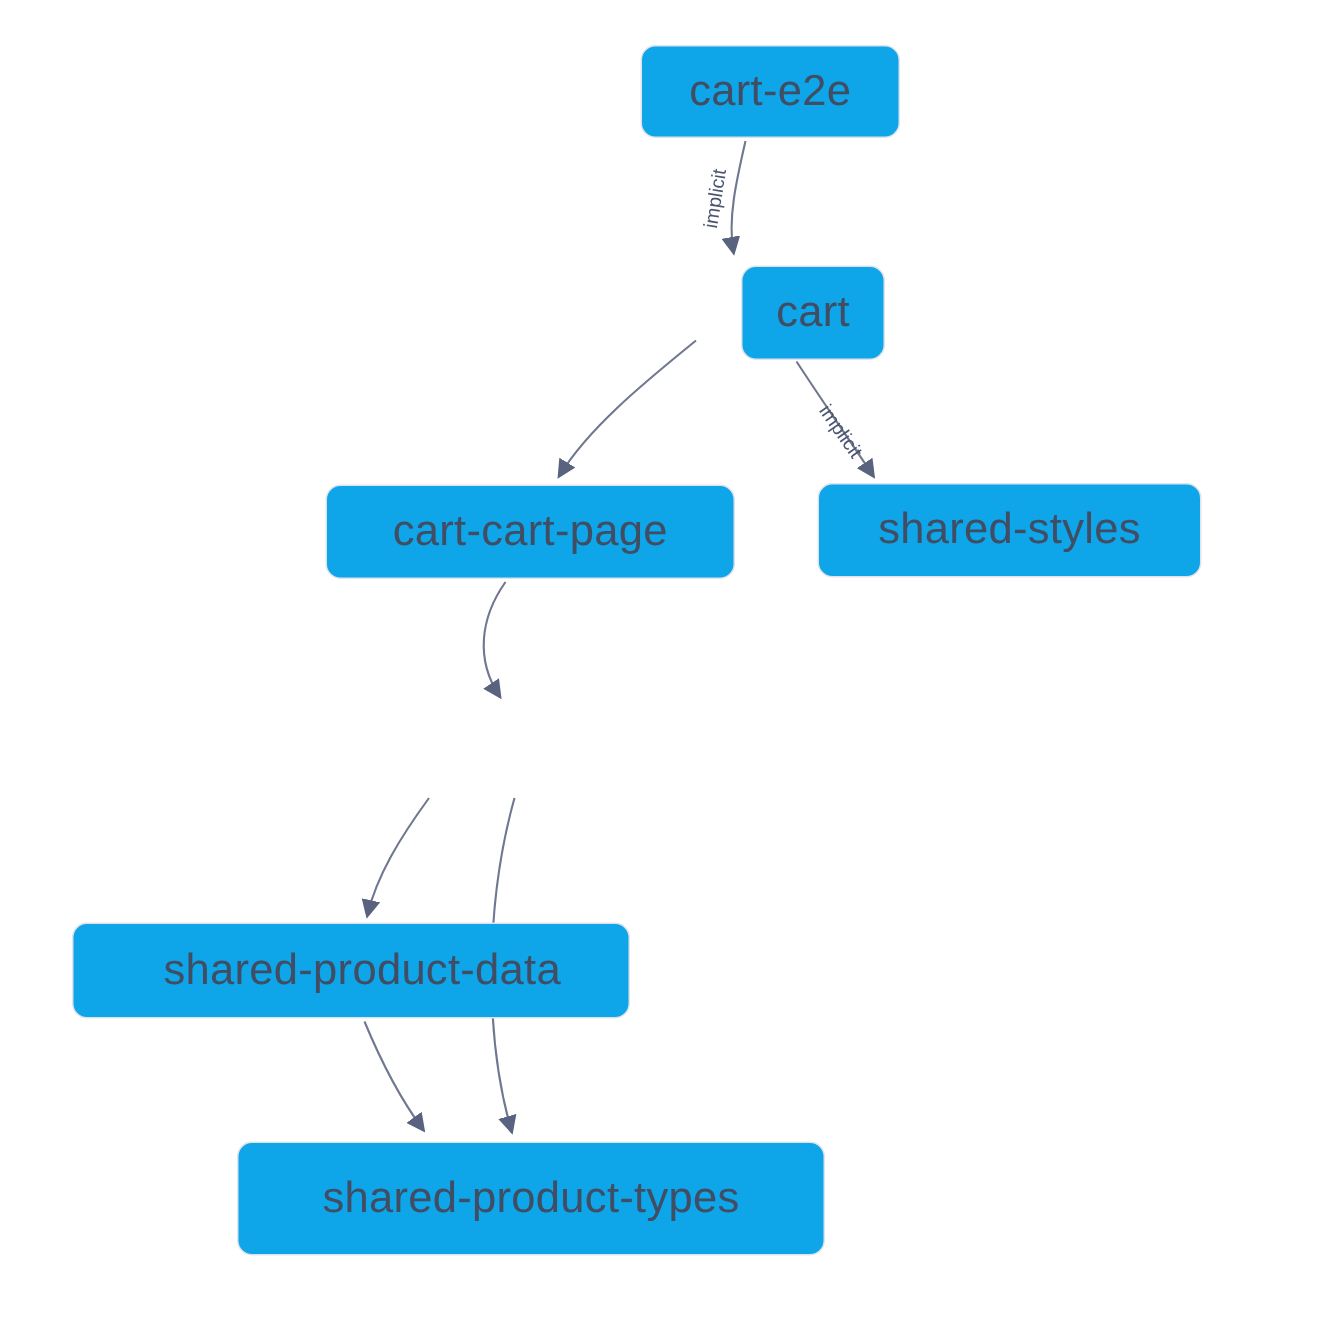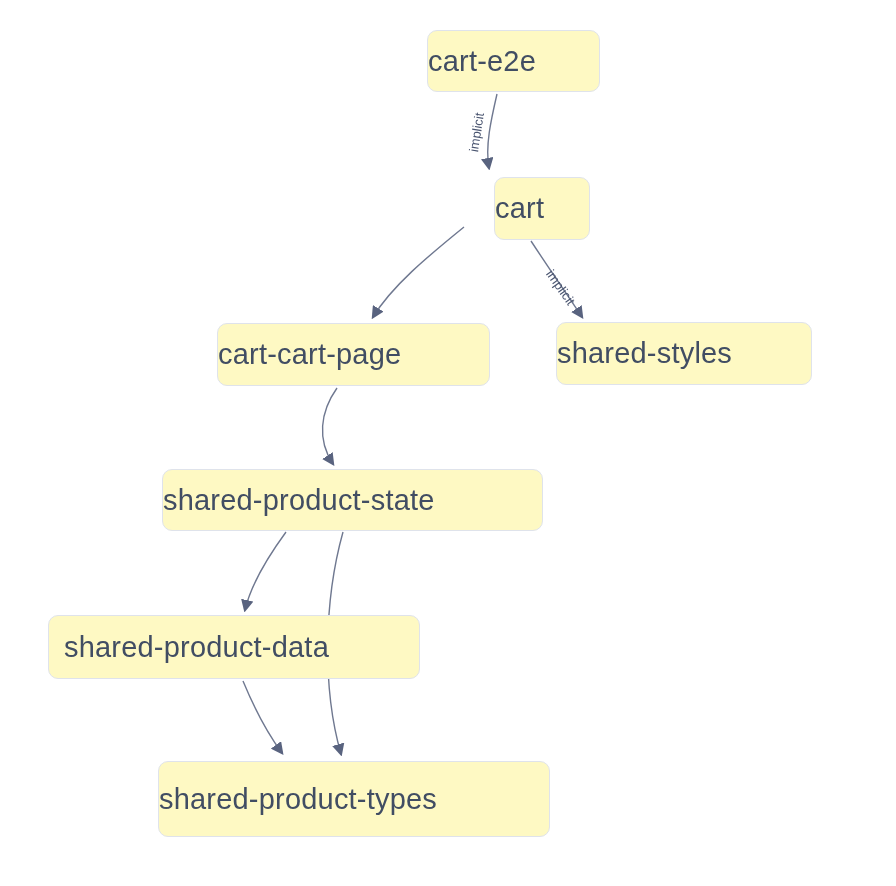--- a/index.html
+++ b/index.html
@@ -29,37 +29,38 @@
   }
   .edge-label {
     font-family: "Liberation Sans", "DejaVu Sans", sans-serif;
     font-size: 13px;
     fill: #4a5570;
     text-anchor: middle;
   }
   .node {
     position: absolute;
     box-sizing: border-box;
-    background: #fef9c3;
+    background: #0ea5e9;
     border: 1px solid #dfe3eb;
     border-radius: 10px;
     display: flex;
     align-items: center;
+    justify-content: center;
     white-space: nowrap;
     cursor: pointer;
   }
   .node span {
     font-size: 29px;
     color: #414d63;
     letter-spacing: 0.2px;
   }
   .n-cart-e2e             { left: 427px; top: 30px;  width: 173px; height: 62px; }
   .n-cart                 { left: 464px; top: 177px; width: 96px;  height: 63px; margin-left: 30px; }
   .n-cart-cart-page       { left: 217px; top: 323px; width: 273px; height: 63px; }
-  .n-shared-styles        { left: 545px; top: 322px; width: 256px; height: 63px; margin-left: 11px; }
+  .n-shared-styles        { left: 545px; top: 322px; width: 256px; height: 63px; }
   .n-shared-product-state { left: 162px; top: 469px; width: 381px; height: 62px; }
   .n-shared-product-data  { left: 48px;  top: 615px; width: 372px; height: 64px; padding-left: 15px; }
   .n-shared-product-types { left: 158px; top: 761px; width: 392px; height: 76px; }
 </style>
 </head>
 <body>
 
 <div class="stage">
 
   <svg class="edges-layer" width="896" height="886" viewBox="0 0 896 886" xmlns="http://www.w3.org/2000/svg">
@@ -90,23 +91,20 @@
   </div>
 
   <div class="node n-cart-cart-page">
     <span>cart-cart-page</span>
   </div>
 
   <div class="node n-shared-styles">
     <span>shared-styles</span>
   </div>
 
-  <div class="node n-shared-product-state">
-    <span>shared-product-state</span>
-  </div>
 
   <div class="node n-shared-product-data">
     <span>shared-product-data</span>
   </div>
 
   <div class="node n-shared-product-types">
     <span>shared-product-types</span>
   </div>
 
 </div>

